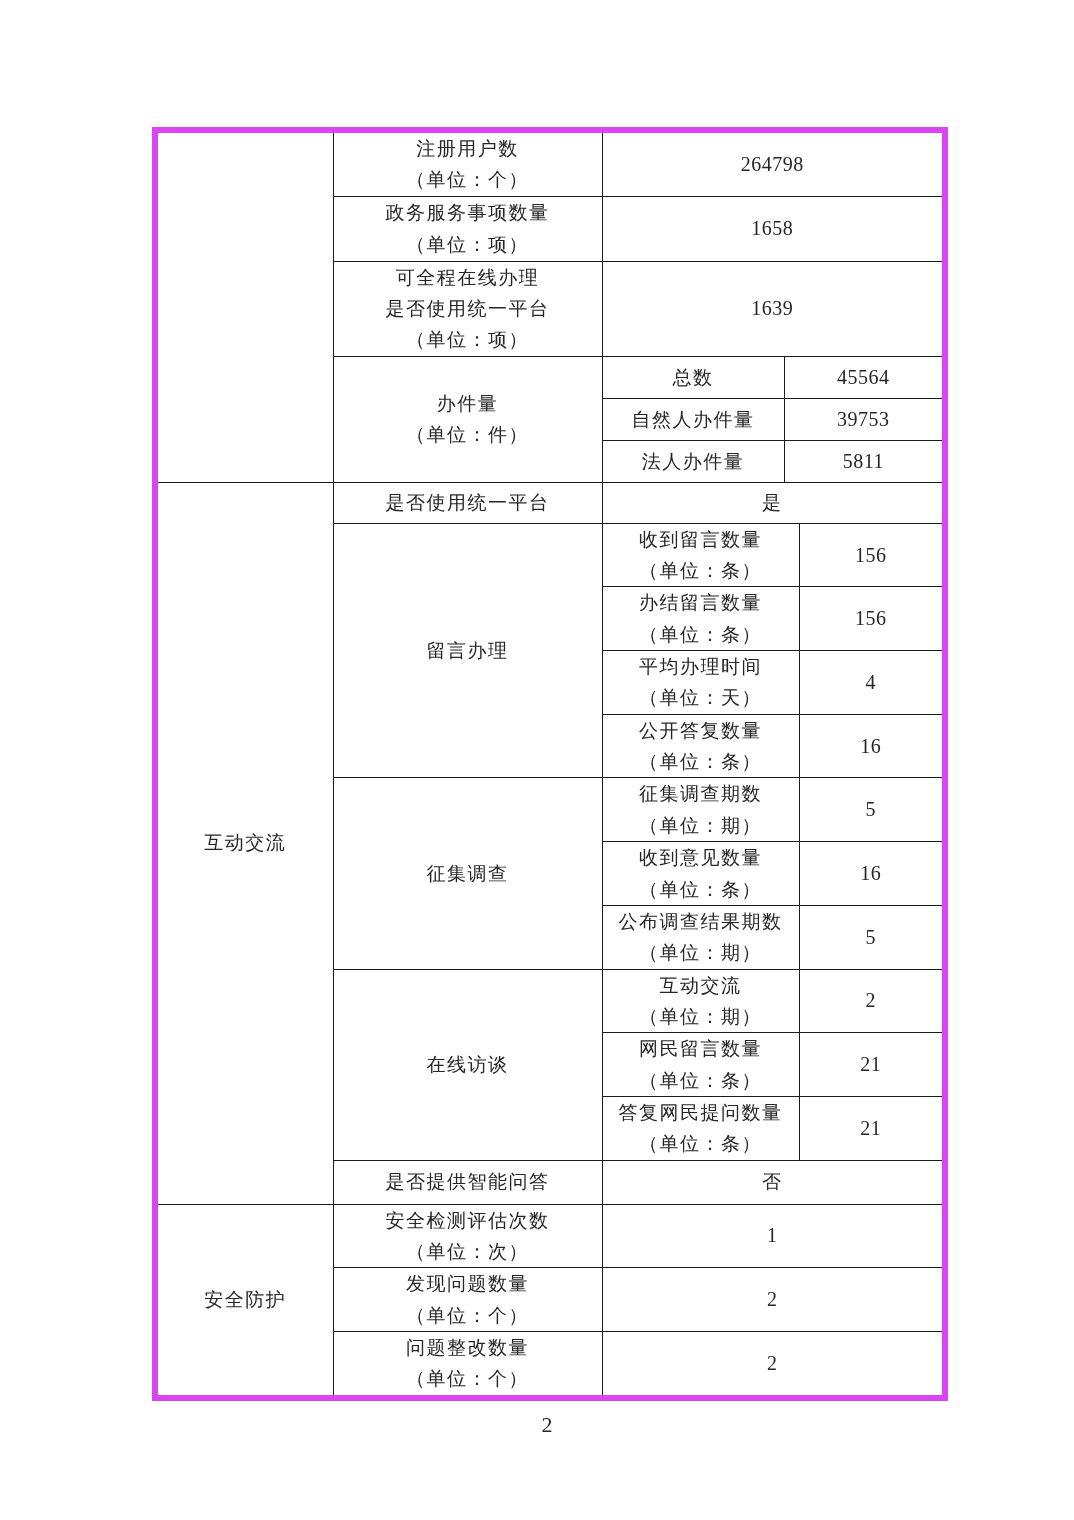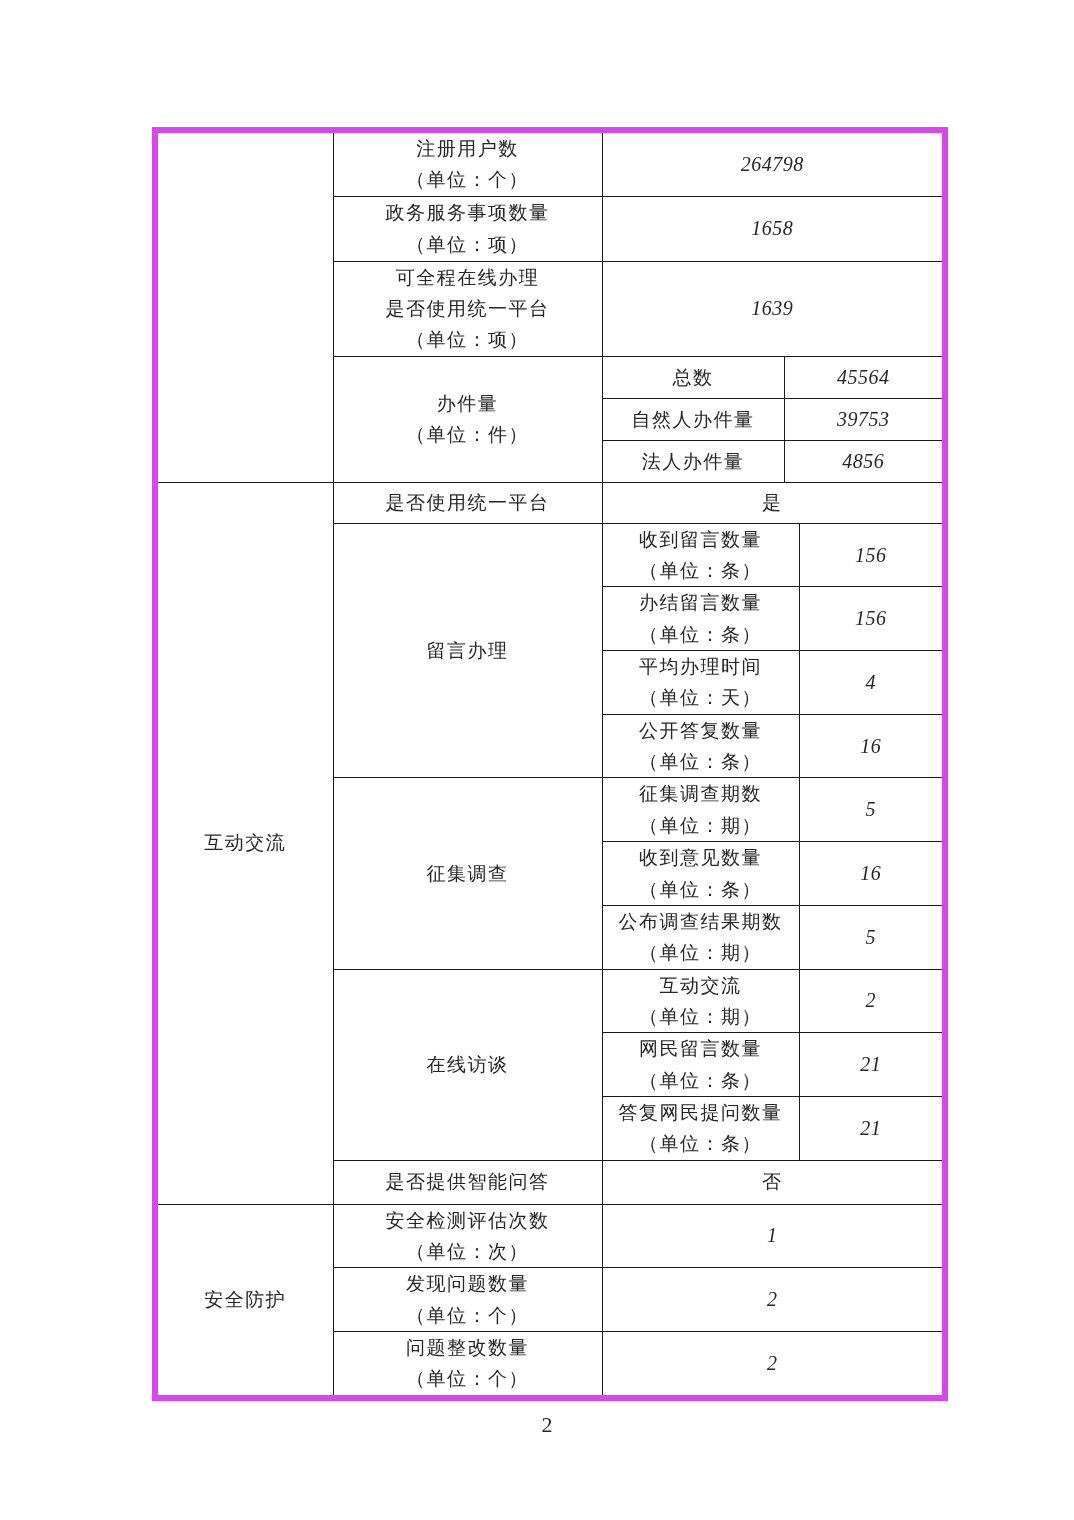--- a/index.html
+++ b/index.html
@@ -30,21 +30,20 @@
     vertical-align: middle;
     font-size: 19px;
     line-height: 1.65;
     letter-spacing: 1.5px;
     white-space: pre-line;
     overflow: hidden;
   }
   .report-table td.num {
     font-size: 20px;
     letter-spacing: 0.5px;
-    font-style: italic;
   }
   .page-number {
     position: absolute;
     left: 152px;
     top: 1412px;
     width: 790px;
     text-align: center;
     font-size: 22px;
   }
 </style>
@@ -83,21 +82,21 @@
 （单位：件）</td>
     <td>总数</td>
     <td colspan="2" class="num">45564</td>
   </tr>
   <tr style="height:42px">
     <td>自然人办件量</td>
     <td colspan="2" class="num">39753</td>
   </tr>
   <tr style="height:42px">
     <td>法人办件量</td>
-    <td colspan="2" class="num">4856</td>
+    <td colspan="2" class="num">5811</td>
   </tr>
 
   <tr style="height:41px">
     <td rowspan="12">互动交流</td>
     <td>是否使用统一平台</td>
     <td colspan="3">是</td>
   </tr>
   <tr style="height:63px">
     <td rowspan="4">留言办理</td>
     <td colspan="2">收到留言数量

